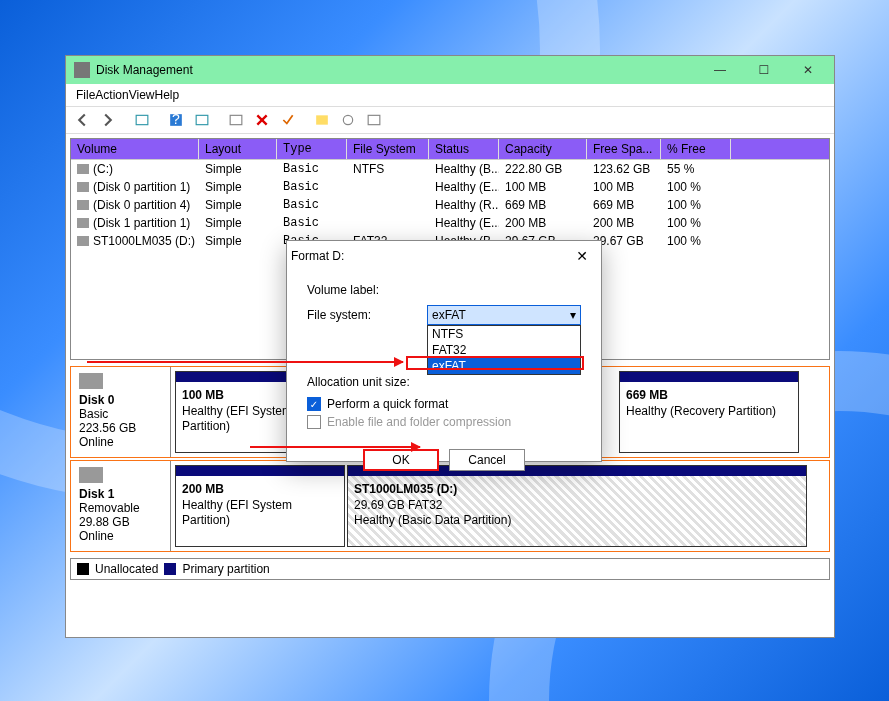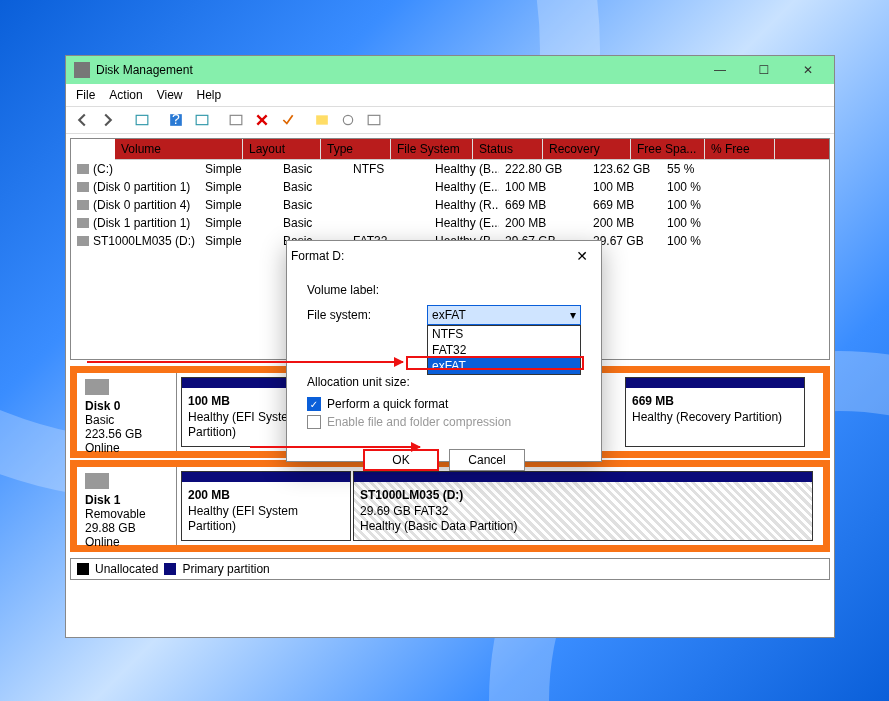--- a/index.html
+++ b/index.html
@@ -6,34 +6,34 @@
   body { margin: 0; width: 889px; height: 701px; background: linear-gradient(135deg,#0a5fd9 0%,#3a8dff 25%,#c9e2ff 50%,#3a8dff 75%,#0a5fd9 100%); position: relative; overflow: hidden; }
   .swirl { position:absolute; border-radius:50%; border:60px solid rgba(255,255,255,0.25); }
   .swirl.a{width:900px;height:900px;left:-300px;top:-400px;}
   .swirl.b{width:700px;height:700px;right:-300px;bottom:-350px;}
   .window { position: absolute; left: 65px; top: 55px; width: 770px; height: 583px; background:#fff; border:1px solid #888; display:flex; flex-direction:column; }
   .titlebar { height:28px; display:flex; align-items:center; padding:0 4px; background:#86efac;}
   .titlebar .icon { width:16px; height:16px; margin:0 6px 0 4px; background:#777; }
   .titlebar .title { flex:1; }
   .winbtns { display:flex; }
   .winbtn { width:44px; height:28px; display:flex; align-items:center; justify-content:center; color:#333;}
-  .menubar { height:22px; display:flex; align-items:center; gap:14px; padding:0 10px; }
+  .menubar { height:22px; display:flex; align-items:center; padding:0 10px; }
   .menubar span{cursor:default;}
   .toolbar { height:28px; border-top:1px solid #ddd; border-bottom:1px solid #ddd; display:flex; align-items:center; padding:0 4px; gap:2px;}
   .tbtn { width:24px; height:22px; display:flex; align-items:center; justify-content:center; border:1px solid transparent;}
   .tbtn.sep{width:6px;}
   .tbtn svg{width:14px;height:14px;}
   .listview { border:1px solid #888; margin:4px; height:222px; overflow:hidden; position:relative;}
-  .lv-head { display:flex; background:#b91c1c; border-bottom:1px solid #ccc;margin-left:44px;}
+  .lv-head { display:flex; background:#8b5cf6; border-bottom:1px solid #ccc;}
   .lv-head div { padding:3px 6px; border-right:1px solid #ddd; white-space:nowrap; overflow:hidden;}
   .lv-body .row{display:flex;}
   .lv-body .row div{padding:2px 6px; white-space:nowrap; overflow:hidden;}
-  .c0{width:128px;} .c1{width:78px;} .c2{width:70px;} .c3{width:82px;} .c4{width:70px;} .c5{width:88px;} .c6{width:74px;} .c7{width:70px;}
+  .c0{width:128px;} .c1{width:78px;} .c2{width:70px;font-family:Liberation Mono, monospace;} .c3{width:82px;} .c4{width:70px;} .c5{width:88px;} .c6{width:74px;} .c7{width:70px;}
   .vol-icon{display:inline-block;width:12px;height:10px;background:#999;margin-right:4px;vertical-align:-1px;}
-  .disk-panel{margin:2px 4px; border:7px solid #f97316; height:92px; display:flex;}
+  .disk-panel{margin:2px 4px; border:1px solid #f97316; height:92px; display:flex;}
   .disk-label{width:100px; padding:6px 8px; border-right:1px solid #888;}
   .disk-label .dicon{width:24px;height:16px;background:#999;margin-bottom:4px;}
   .disk-label b{font-weight:600;}
   .disk-parts{flex:1; display:flex; padding:4px; gap:2px;}
   .part{border:1px solid #333; padding:4px 6px; position:relative;}
   .part .stripe{position:absolute;left:0;top:0;right:0;height:10px;background:#0a0a7a;}
   .part.hatched{background:repeating-linear-gradient(45deg,#fff,#fff 3px,#e0e0e0 3px,#e0e0e0 6px);}
   .part .ptxt{margin-top:12px;line-height:1.3;}
   .legend{border:1px solid #888; margin:4px; height:22px; display:flex; align-items:center; gap:6px; padding:0 6px;}
   .sw{width:12px;height:12px;display:inline-block;}
@@ -149,21 +149,21 @@
       </div>
   </div>
 
   <div class="listview">
     <div class="lv-head">
       <div class="c0">Volume</div>
       <div class="c1">Layout</div>
       <div class="c2">Type</div>
       <div class="c3">File System</div>
       <div class="c4">Status</div>
-      <div class="c5">Recovery</div>
+      <div class="c5">Capacity</div>
       <div class="c6">Free Spa...</div>
       <div class="c7">% Free</div>
     </div>
     <div class="lv-body" id="lv-body">
         <div class="row">
           <div class="c0"><span class="vol-icon"></span>(C:)</div>
           <div class="c1">Simple</div>
           <div class="c2">Basic</div>
           <div class="c3">NTFS</div>
           <div class="c4">Healthy (B...</div>

